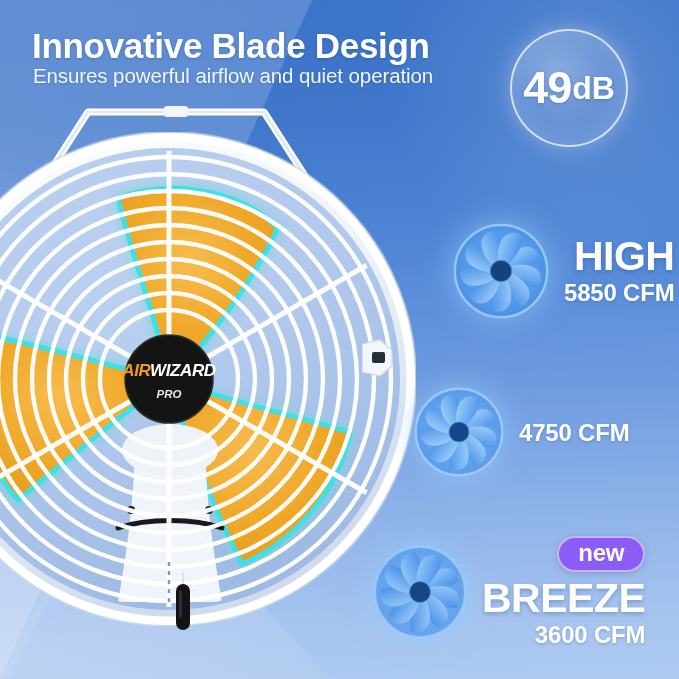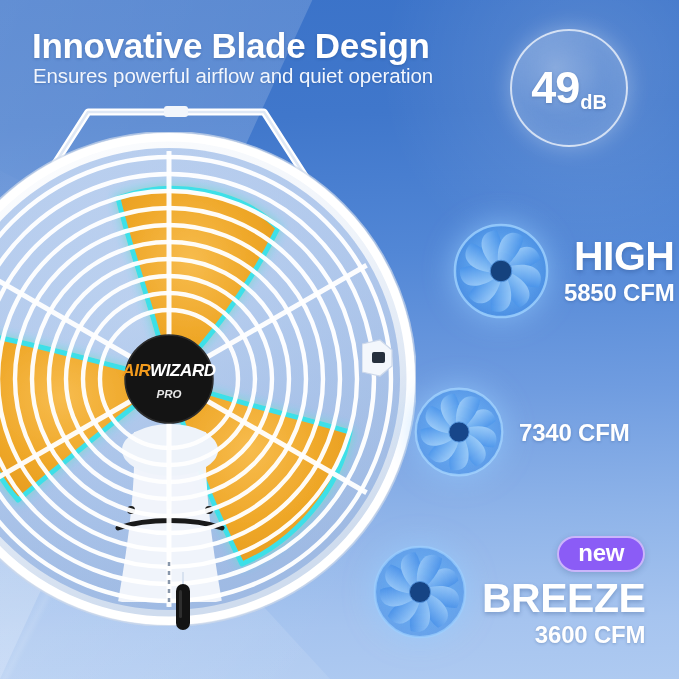--- a/index.html
+++ b/index.html
@@ -103,26 +103,26 @@
     border-radius: 50%;
     background: radial-gradient(circle at 38% 32%, rgba(255,255,255,0.30) 0%, rgba(255,255,255,0.12) 45%, rgba(255,255,255,0.05) 100%);
     border: 2.5px solid rgba(255,255,255,0.72);
     box-shadow: 0 0 22px rgba(255,255,255,0.30), inset 0 0 26px rgba(255,255,255,0.14);
     display: flex;
     align-items: center;
     justify-content: center;
   }
   .db-inner {
     display: flex;
-    align-items: flex-end;
+    align-items: center;
     color: #ffffff;
     text-shadow: 0 1px 3px rgba(20,50,100,0.25);
   }
   .db-num { font-size: 45px; font-weight: bold; letter-spacing: -1px; }
-  .db-unit { font-size: 20px; font-weight: bold; margin-left: 1px; }
+  .db-unit { font-size: 32px; font-weight: bold; margin-left: 1px; }
 
   
   .fan-wrap {
     position: absolute;
     left: -78px; top: 106px;
     width: 520px; height: 520px;
   }
   .fan-handle {
     position: absolute;
     left: 104px; top: -4px;
@@ -426,21 +426,21 @@
             </g>
           <g transform="rotate(320)">
               <path d="M0 -4 C 16 -30, 36 -30, 40 -12 C 30 -2, 12 0, 0 0 Z"></path>
             </g>
         </g>
       </g>
       <circle cx="50" cy="50" r="11" fill="#17468a"></circle>
       <circle cx="50" cy="50" r="11" fill="none" stroke="#5494dc" stroke-width="1"></circle>
     </svg>
     <div class="speed-text">
-      <div class="speed-cfm">7340 CFM</div>
+      <div class="speed-cfm">4750 CFM</div>
     </div>
   </div>
 
   <div class="speed-row row-breeze">
     <svg class="speed-icon" width="96" height="96" viewBox="0 0 100 100">
       <defs>
         <radialGradient id="fanBg3" cx="50%" cy="45%" r="55%">
           <stop offset="0%" stop-color="#6ab4f4" stop-opacity="0.8"></stop>
           <stop offset="100%" stop-color="#2f7ee0" stop-opacity="0.5"></stop>
         </radialGradient>

